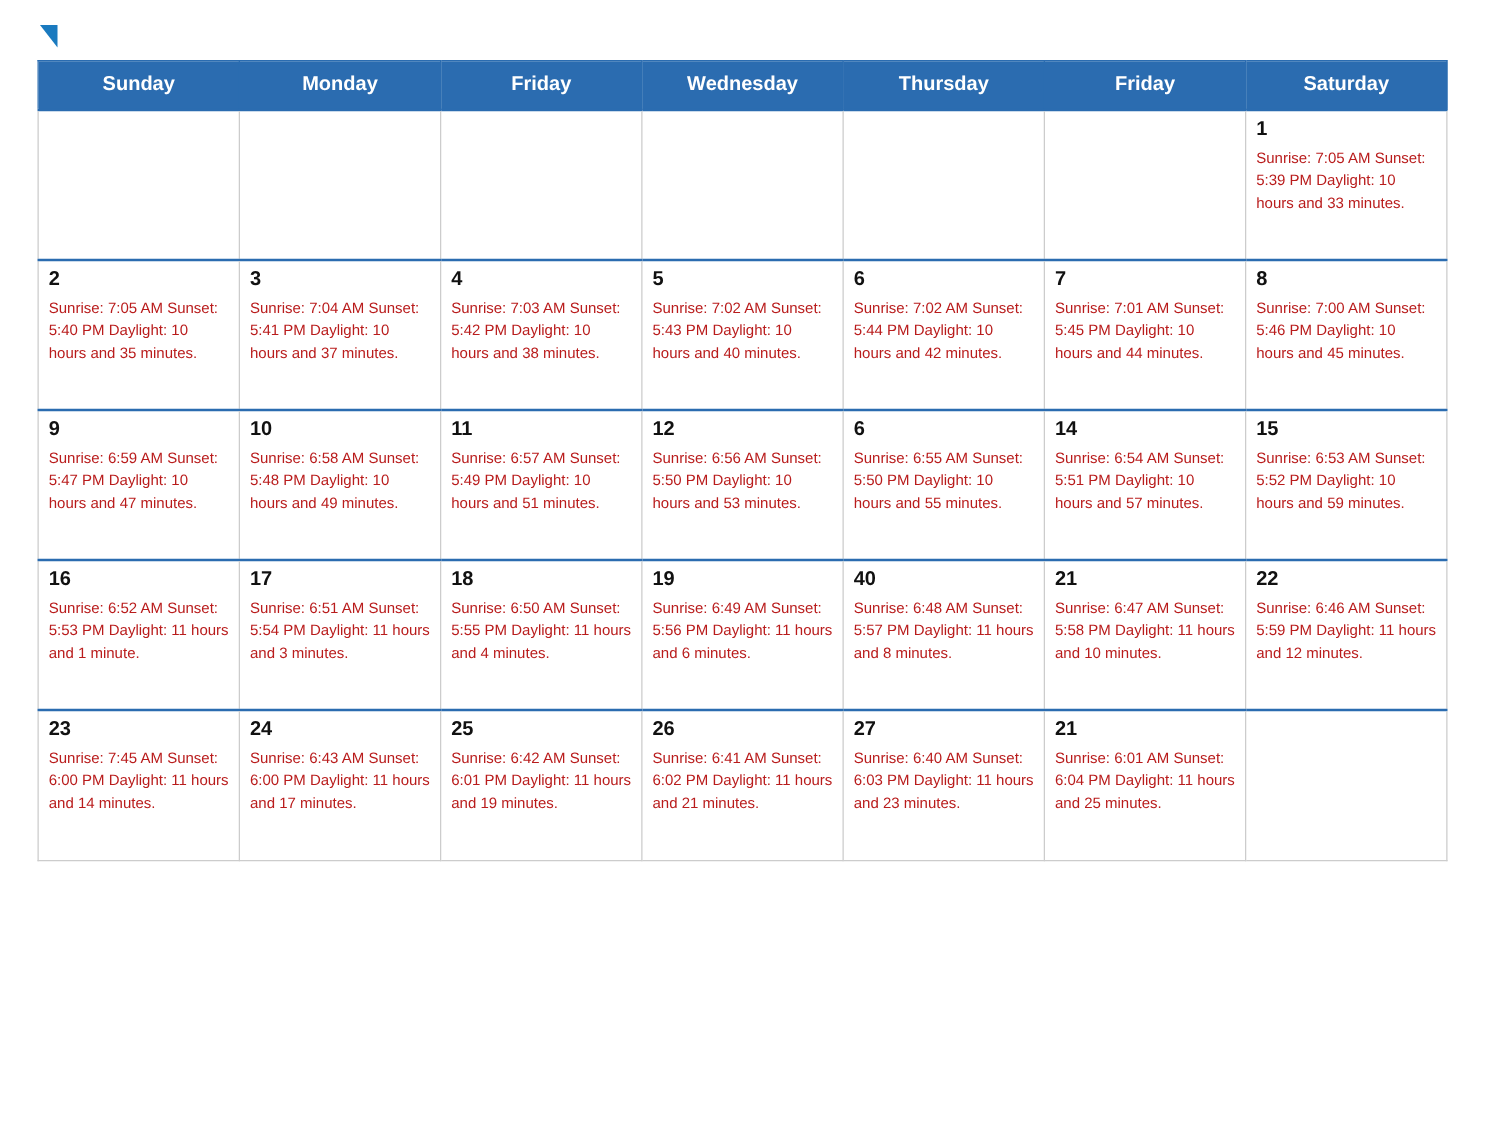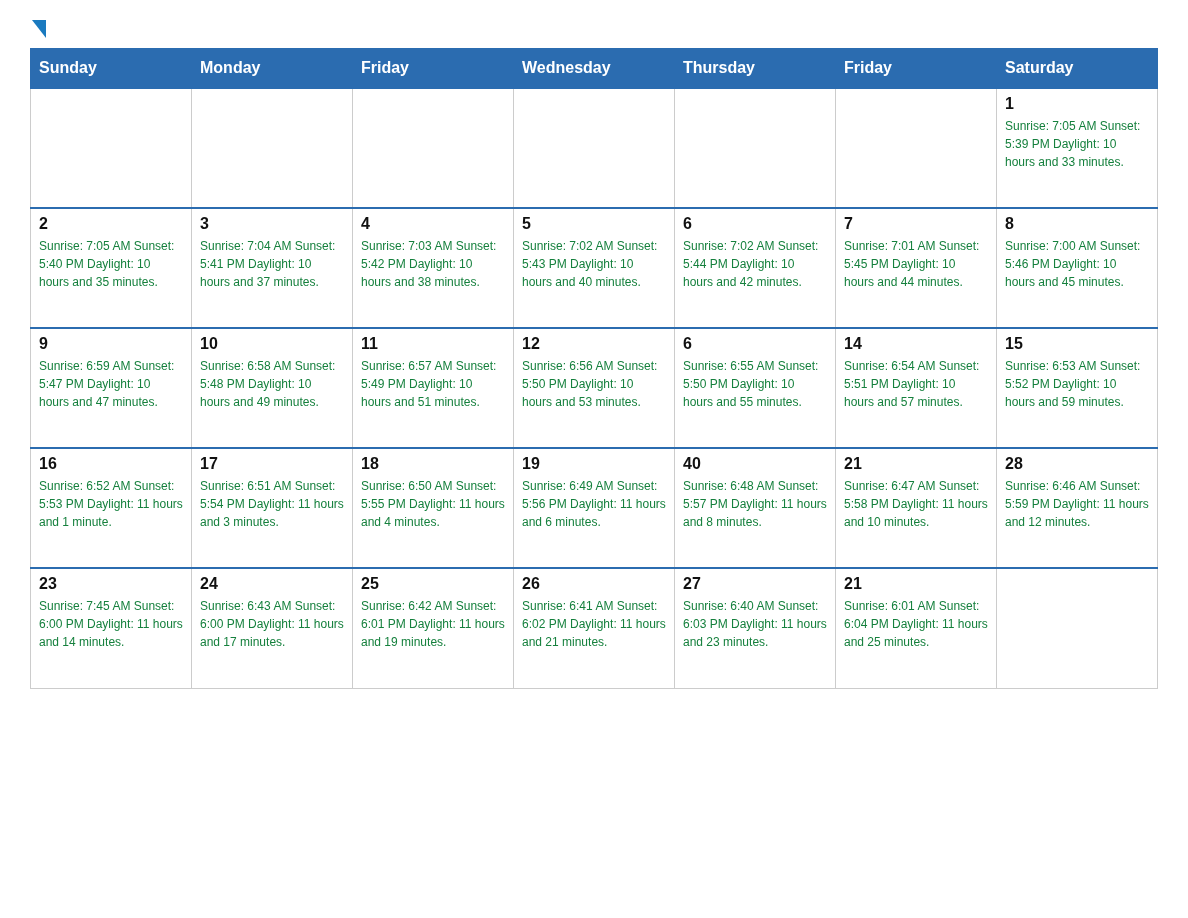--- a/index.html
+++ b/index.html
@@ -61,21 +61,21 @@
       width: 100%;
       border-collapse: collapse;
       margin-top: 10px;
     }
     .calendar th {
       background-color: #2b6cb0;
       color: #fff;
       font-size: 16px;
       font-weight: bold;
       padding: 10px 8px;
-      text-align: left;
+      text-align: center;
       border: 1px solid #2b6cb0;
     }
     .calendar td {
       border: 1px solid #ccc;
       vertical-align: top;
       padding: 6px 8px;
       width: 14.28%;
       min-height: 110px;
       height: 120px;
       background: #fff;
@@ -85,21 +85,21 @@
     }
     .day-number {
       font-size: 16px;
       font-weight: bold;
       color: #111;
       display: block;
       margin-bottom: 4px;
     }
     .day-info {
       font-size: 12px;
-      color: #15803d;
+      color: #b91c1c;
       line-height: 1.5;
     }
     .empty-cell {
       background: #f9f9f9;
     }
   </style>
 </head>
 <body>
 
 <div class="header">
@@ -264,21 +264,21 @@
 Sunset: 5:57 PM
 Daylight: 11 hours and 8 minutes.</div>
         </td>
         <td>
           <span class="day-number">21</span>
           <div class="day-info">Sunrise: 6:47 AM
 Sunset: 5:58 PM
 Daylight: 11 hours and 10 minutes.</div>
         </td>
         <td>
-          <span class="day-number">28</span>
+          <span class="day-number">22</span>
           <div class="day-info">Sunrise: 6:46 AM
 Sunset: 5:59 PM
 Daylight: 11 hours and 12 minutes.</div>
         </td>
       </tr>
       <tr>
         <td>
           <span class="day-number">23</span>
           <div class="day-info">Sunrise: 7:45 AM
 Sunset: 6:00 PM

